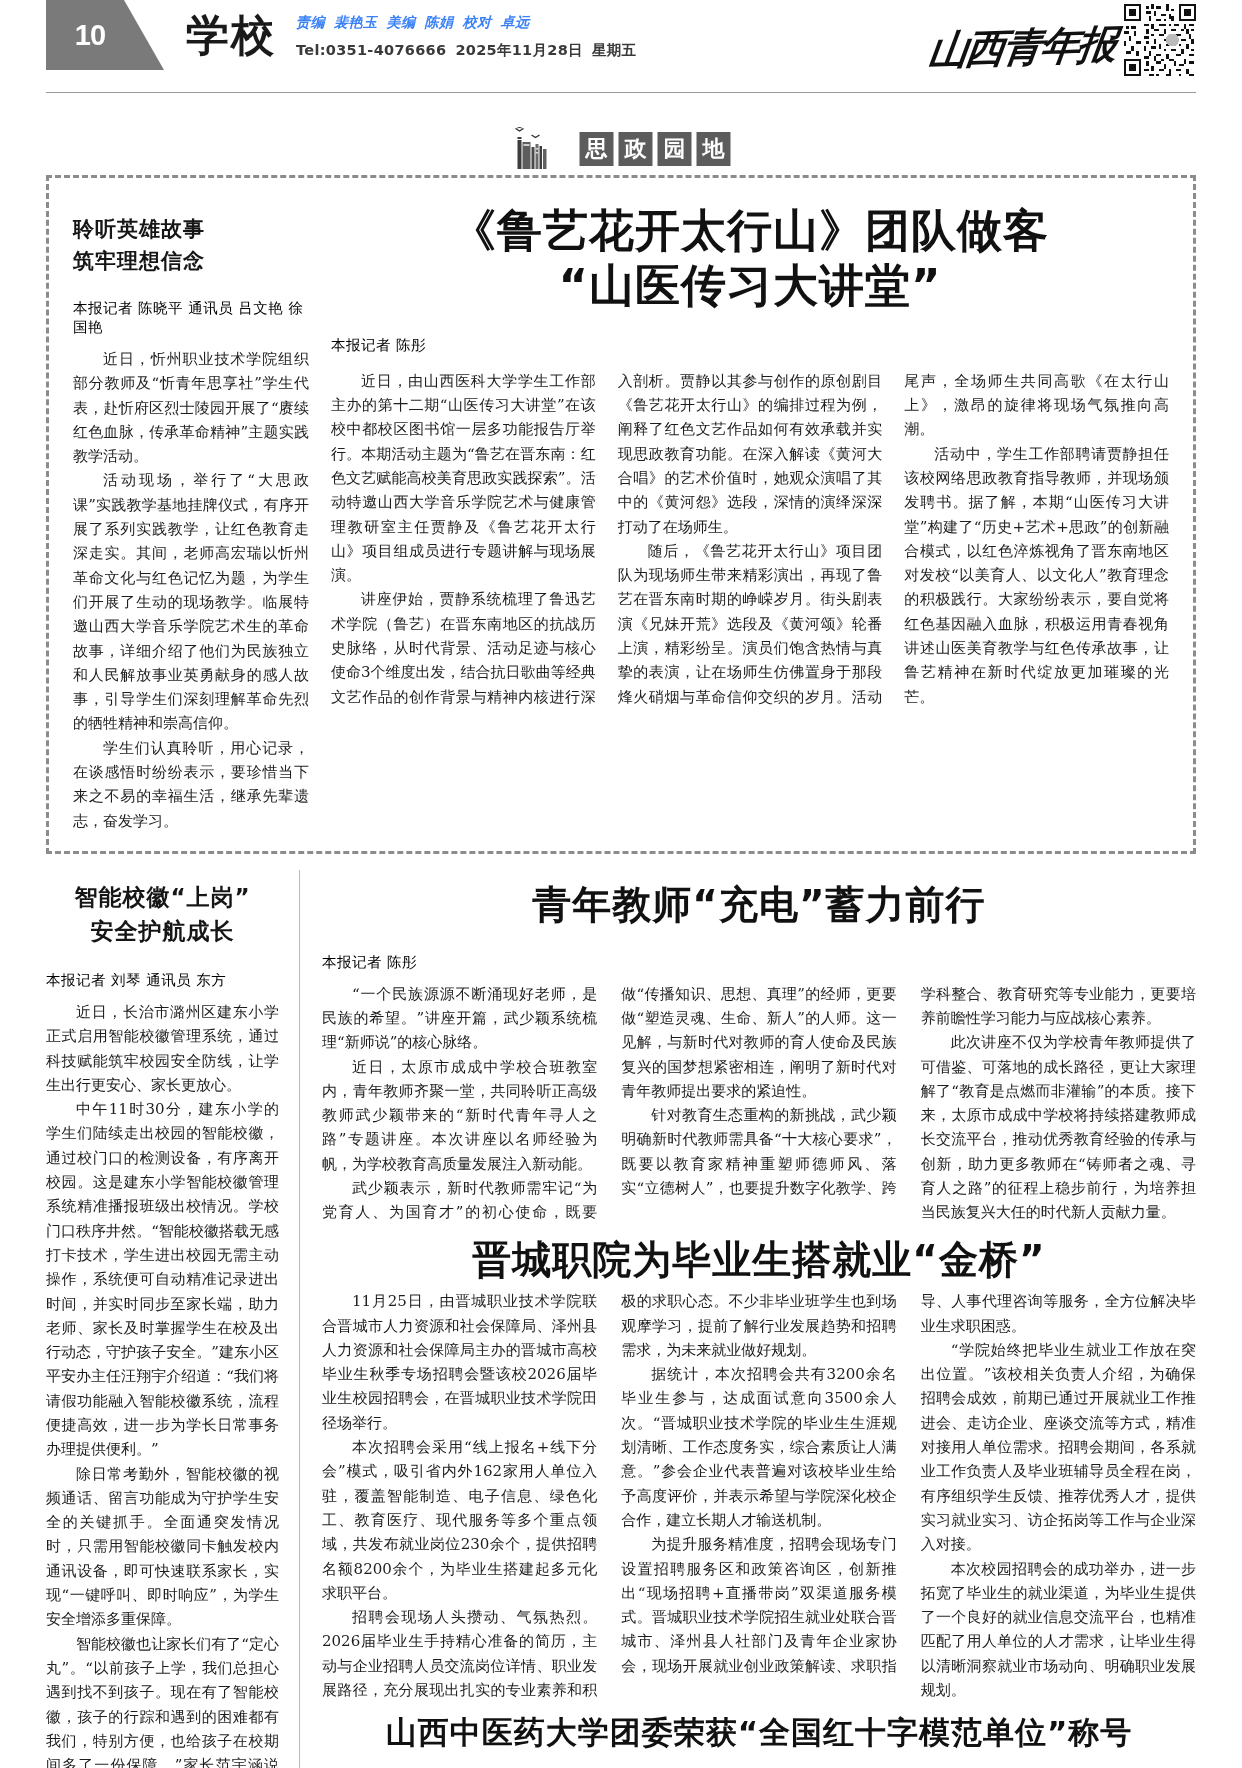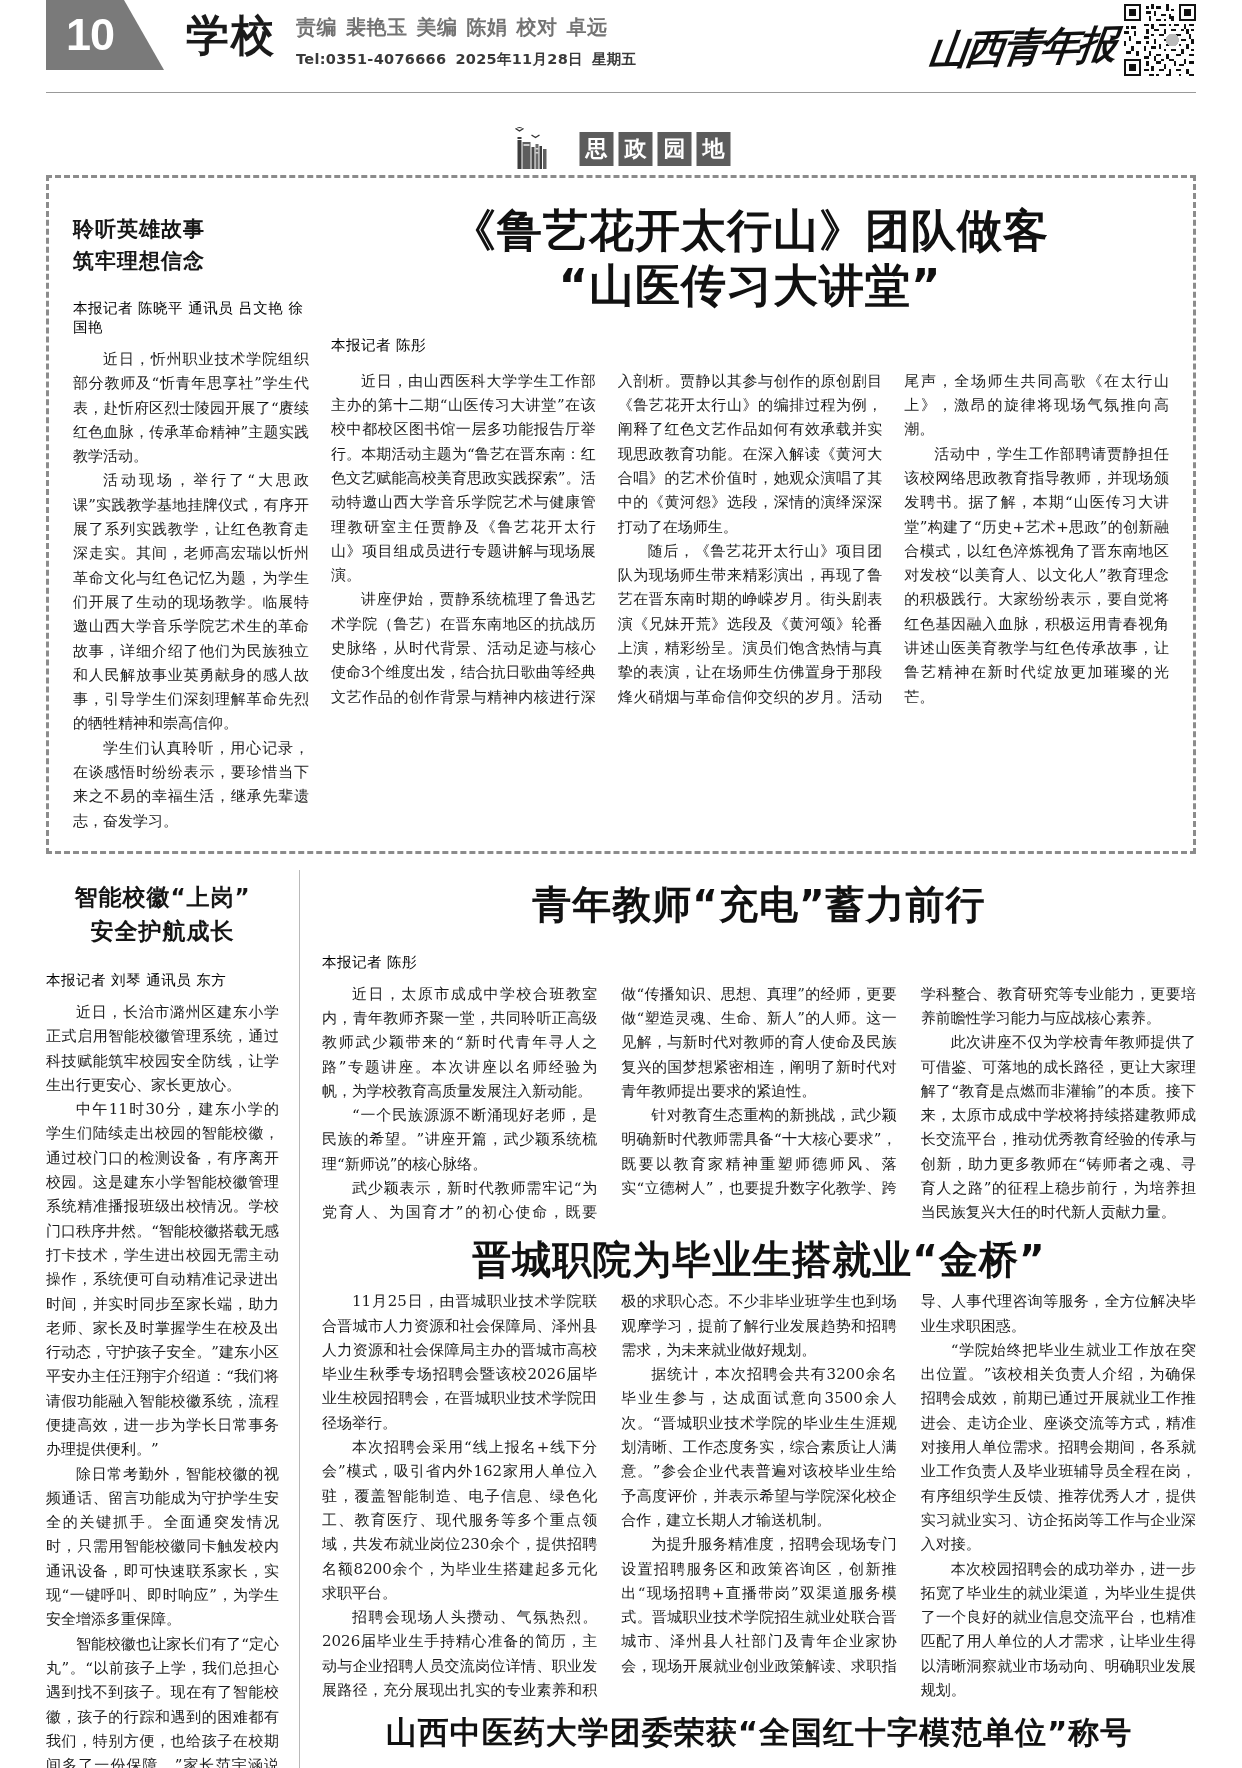--- a/index.html
+++ b/index.html
@@ -17,31 +17,31 @@
   .folio-wrap { position:relative; width:118px; height:70px; flex:none; }
   .folio-shape {
     position:absolute; left:0; top:0; width:118px; height:70px;
     background:#7a7a7a;
     clip-path: polygon(0 0, 78px 0, 118px 70px, 0 70px);
   }
   .folio-num {
     position:absolute; left:8px; top:4px; width:72px; height:62px;
     display:flex; align-items:center; justify-content:center;
     color:#ffffff; font-family:"Liberation Sans", sans-serif;
-    font-weight:bold; font-size:45px; letter-spacing:-1px;
+    font-weight:bold; font-size:29px; letter-spacing:-1px;
   }
   .section-name {
     margin-left:22px; margin-top:4px;
     font-family:"DejaVu Serif", serif; font-weight:bold;
     font-size:43px; letter-spacing:2px; color:#1a1a1a; line-height:62px;
   }
   .credit-block { margin-left:20px; margin-top:12px; line-height:1.55; }
   .credit-line1 {
-    font-family:"DejaVu Sans", sans-serif; font-size:20px; font-weight:bold;
-    color:#737373; letter-spacing:0.5px;
+    font-family:"DejaVu Sans", sans-serif; font-size:14px; font-weight:bold;
+    color:#3b82f6; letter-spacing:0.5px;font-style:italic;
   }
   .credit-line2 {
     font-family:"DejaVu Sans", sans-serif; font-size:14.5px; font-weight:bold;
     color:#3a3a3a; letter-spacing:0.3px; margin-top:5px;
   }
   .credit-line1 span, .credit-line2 span { margin-right:9px; }
   .masthead-right { margin-left:auto; display:flex; align-items:flex-start; padding-top:4px; }
   .paper-logo {
     font-family:"DejaVu Serif", serif; font-style:italic; font-weight:bold;
     font-size:40px; color:#111; letter-spacing:-3px;
@@ -323,22 +323,22 @@
 
       </div>
     </div>
 
     <div class="right-col">
 
       <div class="article-block">
         <div class="art-head">青年教师“充电”蓄力前行</div>
         <div class="byline">本报记者 陈彤</div>
         <div class="cols-3b bodytext">
+          <p>“一个民族源源不断涌现好老师，是民族的希望。”讲座开篇，武少颖系统梳理“新师说”的核心脉络。</p>
           <p>近日，太原市成成中学校合班教室内，青年教师齐聚一堂，共同聆听正高级教师武少颖带来的“新时代青年寻人之路”专题讲座。本次讲座以名师经验为帆，为学校教育高质量发展注入新动能。</p>
-          <p>“一个民族源源不断涌现好老师，是民族的希望。”讲座开篇，武少颖系统梳理“新师说”的核心脉络。</p>
           <p>武少颖表示，新时代教师需牢记“为党育人、为国育才”的初心使命，既要做“传播知识、思想、真理”的经师，更要做“塑造灵魂、生命、新人”的人师。这一见解，与新时代对教师的育人使命及民族复兴的国梦想紧密相连，阐明了新时代对青年教师提出要求的紧迫性。</p>
           <p>针对教育生态重构的新挑战，武少颖明确新时代教师需具备“十大核心要求”，既要以教育家精神重塑师德师风、落实“立德树人”，也要提升数字化教学、跨学科整合、教育研究等专业能力，更要培养前瞻性学习能力与应战核心素养。</p>
           <p>此次讲座不仅为学校青年教师提供了可借鉴、可落地的成长路径，更让大家理解了“教育是点燃而非灌输”的本质。接下来，太原市成成中学校将持续搭建教师成长交流平台，推动优秀教育经验的传承与创新，助力更多教师在“铸师者之魂、寻育人之路”的征程上稳步前行，为培养担当民族复兴大任的时代新人贡献力量。</p>
         </div>
       </div>
 
       <div class="article-block">
         <div class="art-head">晋城职院为毕业生搭就业“金桥”</div>
         <div class="cols-3b bodytext">
           <p>11月25日，由晋城职业技术学院联合晋城市人力资源和社会保障局、泽州县人力资源和社会保障局主办的晋城市高校毕业生秋季专场招聘会暨该校2026届毕业生校园招聘会，在晋城职业技术学院田径场举行。</p>

